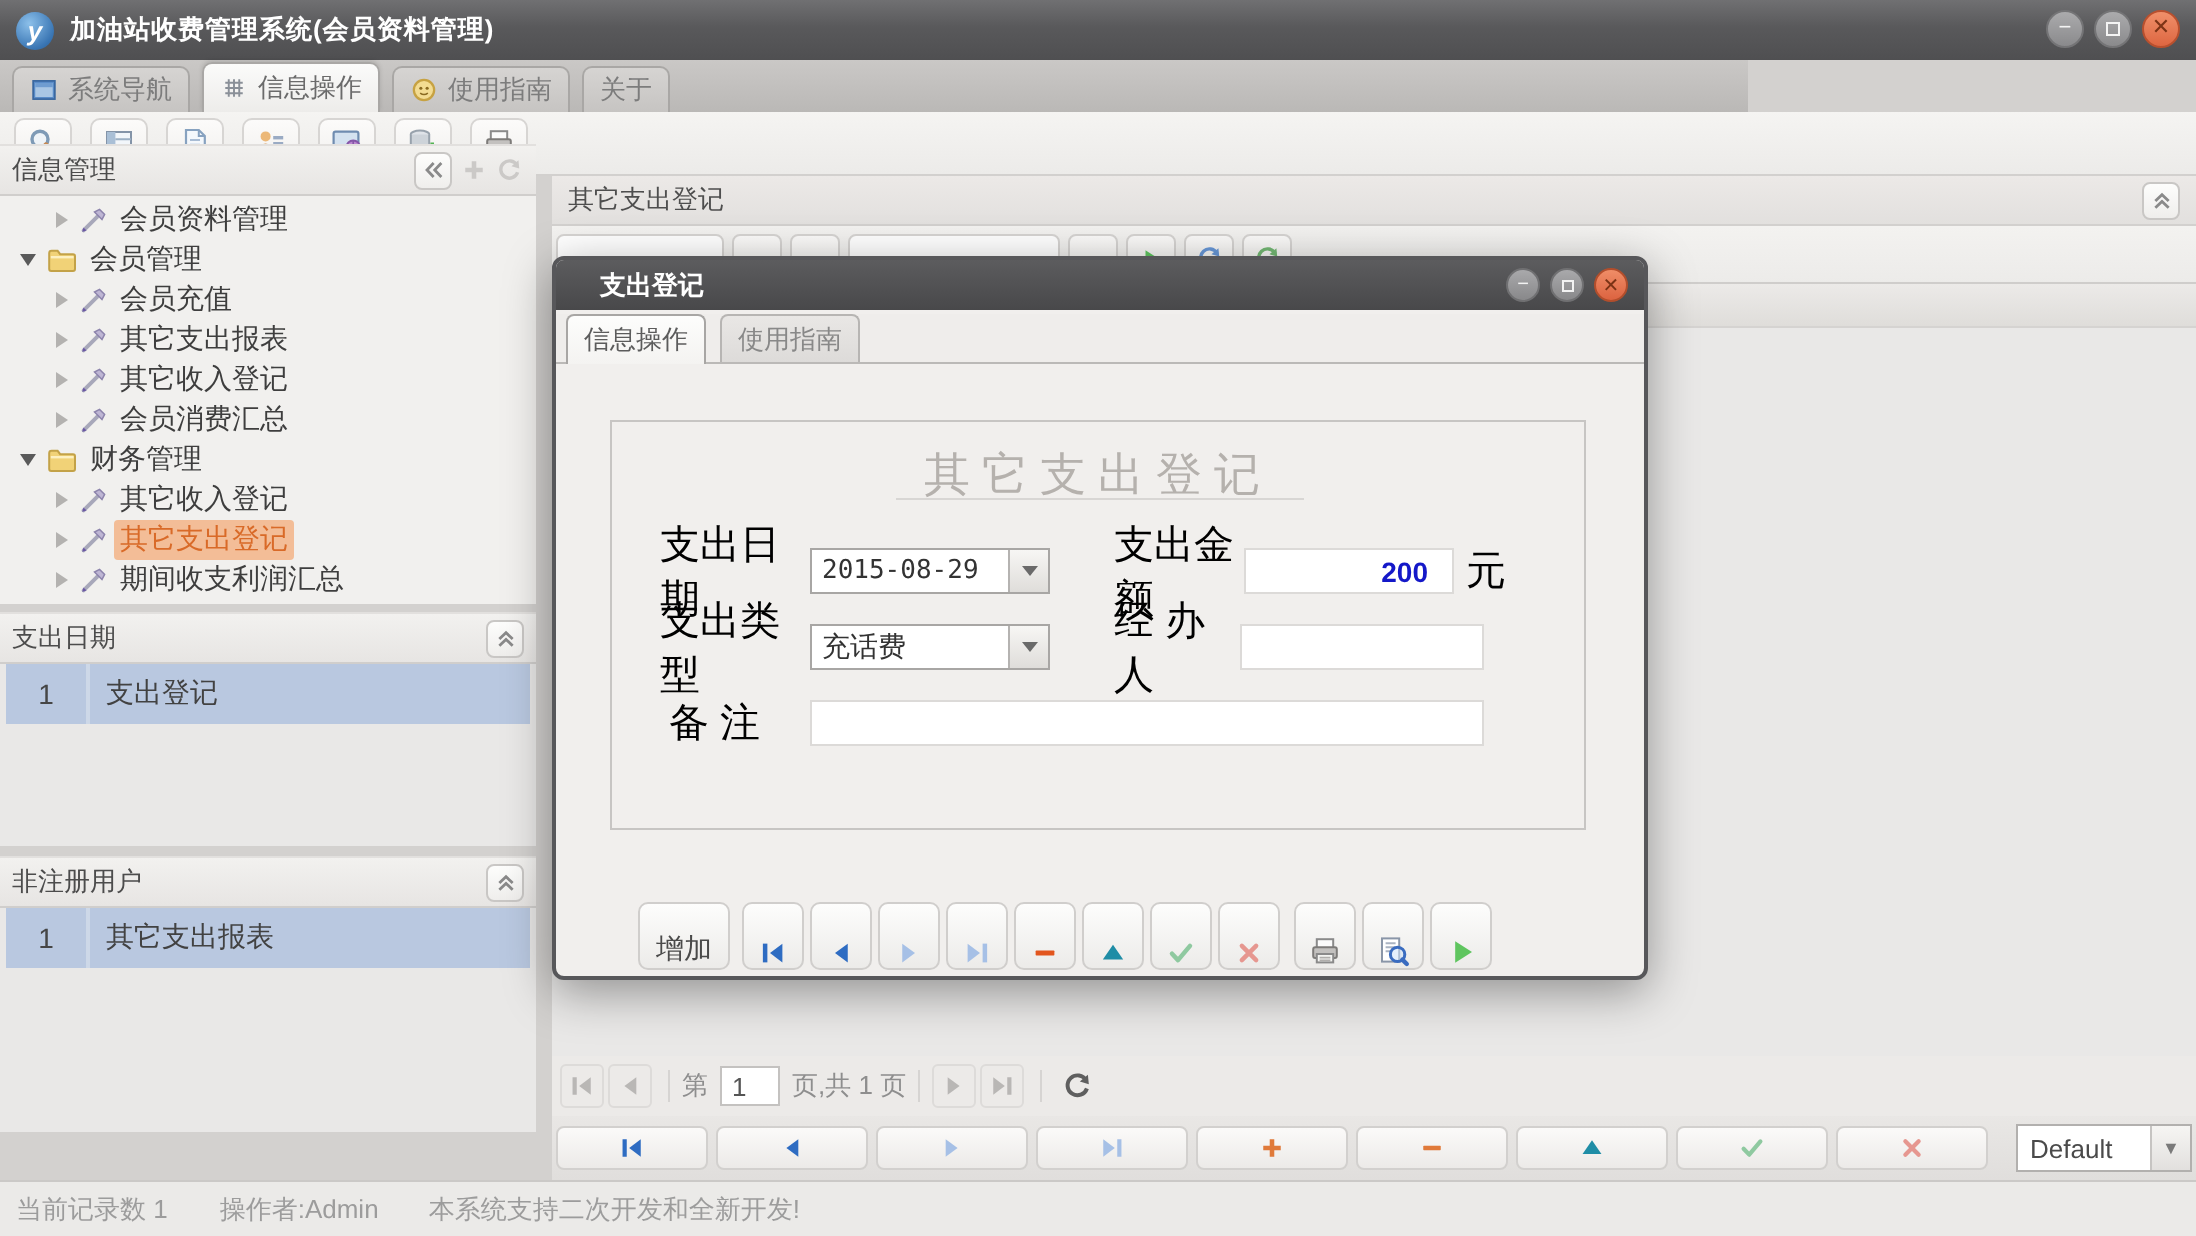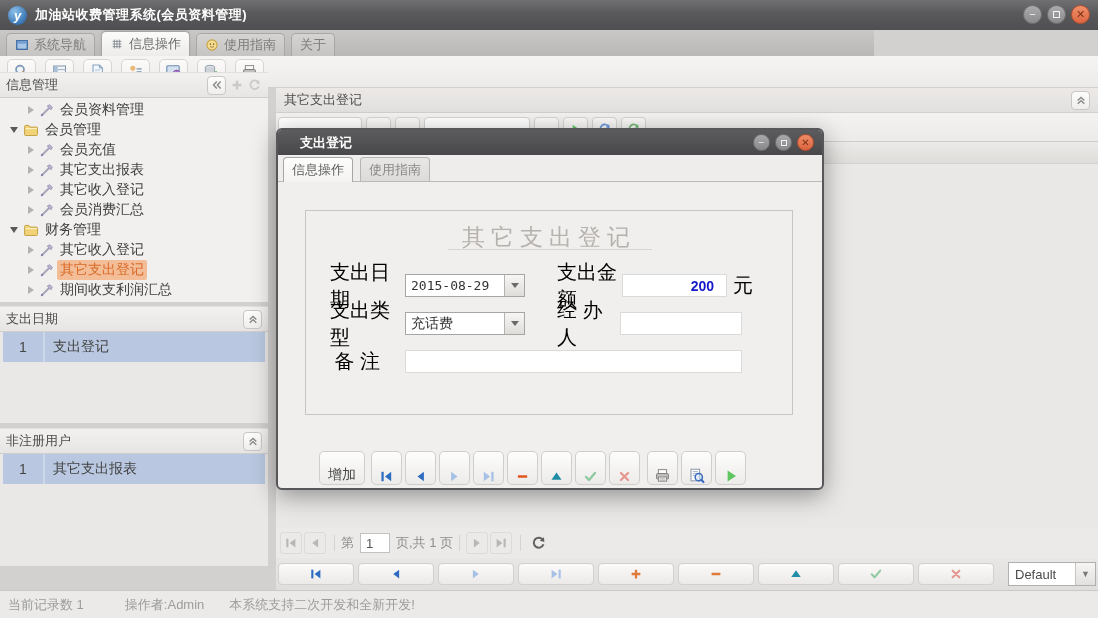--- a/index.html
+++ b/index.html
@@ -524,21 +524,21 @@
         </div>
       <div id="defsel">
         <span class="dtext">Default</span>
         <span class="darr">▼</span>
       </div>
     </div>
   </div>
 
   <div id="statusbar" class="abs">
     <span style="margin-left:8px">当前记录数 1</span>
-    <span style="margin-left:41px">操作者:Admin</span>
+    <span style="margin-left:26px">操作者:Admin</span>
     <span style="margin-left:25px">本系统支持二次开发和全新开发!</span>
   </div>
 
   <div id="dialog" class="abs">
     <div id="dlgtitle">
       <span class="t">支出登记</span>
       <div class="dwbtns">
         <div class="dwb">−</div>
         <div class="dwb">
             <span class="sq"></span>

